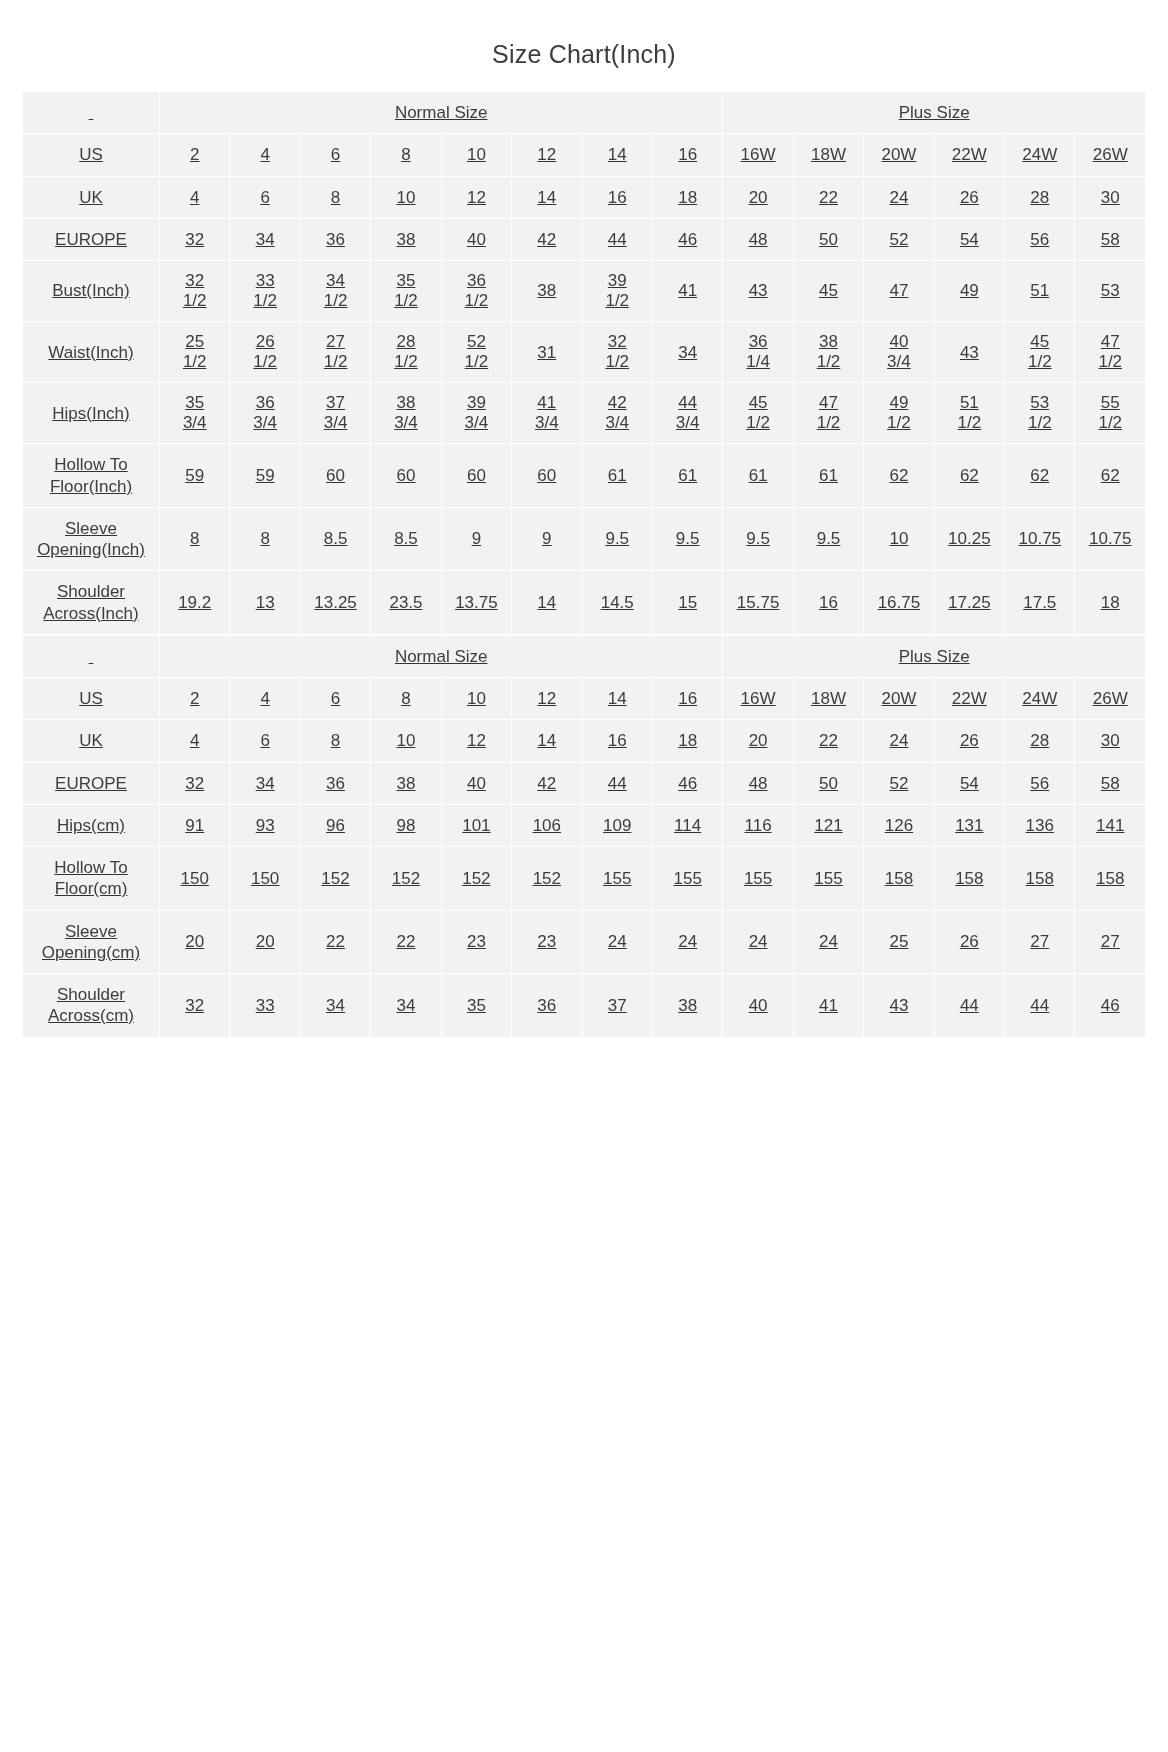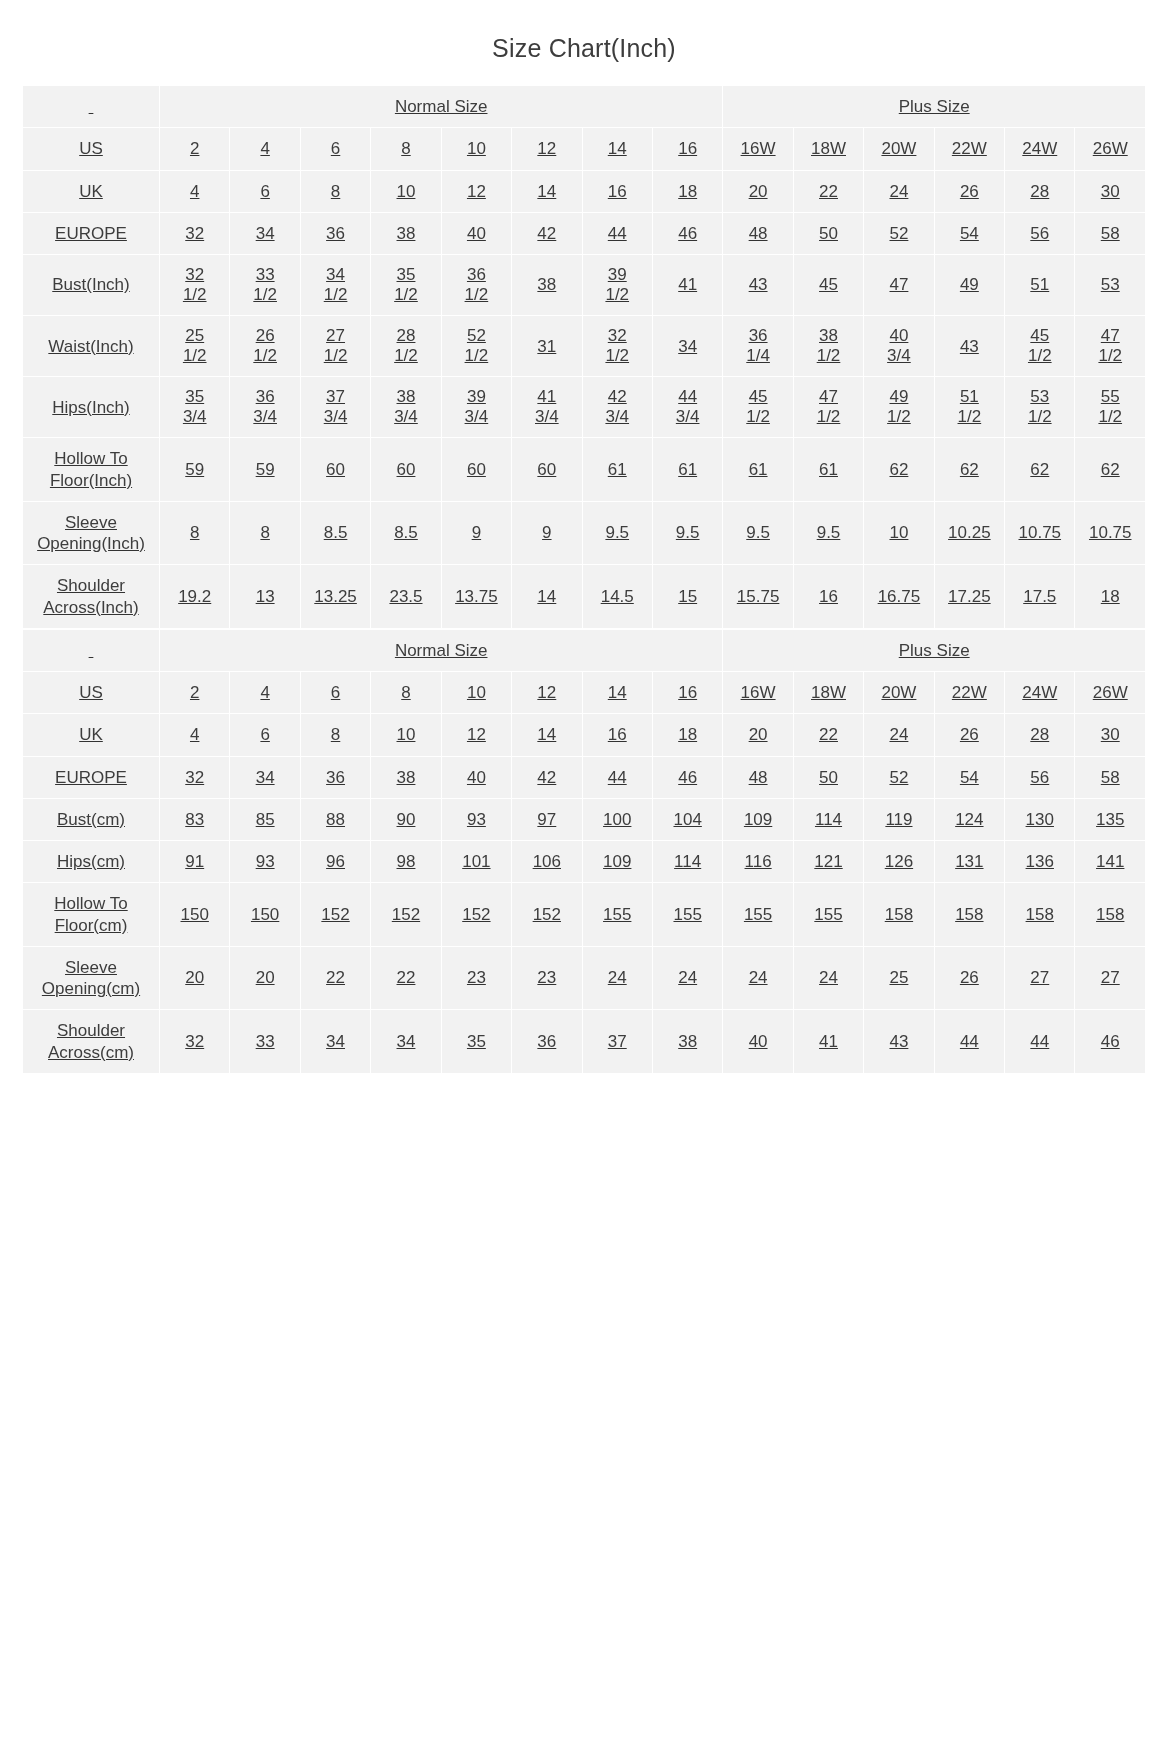--- a/index.html
+++ b/index.html
@@ -8,21 +8,21 @@
     background: #ffffff;
   }
   body {
     width: 1168px;
     font-family: "Liberation Sans", sans-serif;
     color: #333333;
   }
   .page {
     width: 1168px;
     box-sizing: border-box;
-    padding: 8px 22px;
+    padding: 14px 22px;
   }
   .chart-title {
     text-align: center;
     font-size: 25px;
     color: #3d3d3d;
     padding: 26px 0 22px 0;
     font-weight: normal;
     letter-spacing: 0.2px;
   }
   table.size-table {
@@ -376,37 +376,20 @@
             <td class="val">44</td>
             <td class="val">46</td>
             <td class="val">48</td>
             <td class="val">50</td>
             <td class="val">52</td>
             <td class="val">54</td>
             <td class="val">56</td>
             <td class="val">58</td>
           </tr>
           <tr>
-            <td class="rowhead">Bust(cm)</td>
-            <td class="val">83</td>
-            <td class="val">85</td>
-            <td class="val">88</td>
-            <td class="val">90</td>
-            <td class="val">93</td>
-            <td class="val">97</td>
-            <td class="val">100</td>
-            <td class="val">104</td>
-            <td class="val">109</td>
-            <td class="val">114</td>
-            <td class="val">119</td>
-            <td class="val">124</td>
-            <td class="val">130</td>
-            <td class="val">135</td>
-          </tr>
-          <tr>
             <td class="rowhead">Hips(cm)</td>
             <td class="val">91</td>
             <td class="val">93</td>
             <td class="val">96</td>
             <td class="val">98</td>
             <td class="val">101</td>
             <td class="val">106</td>
             <td class="val">109</td>
             <td class="val">114</td>
             <td class="val">116</td>

